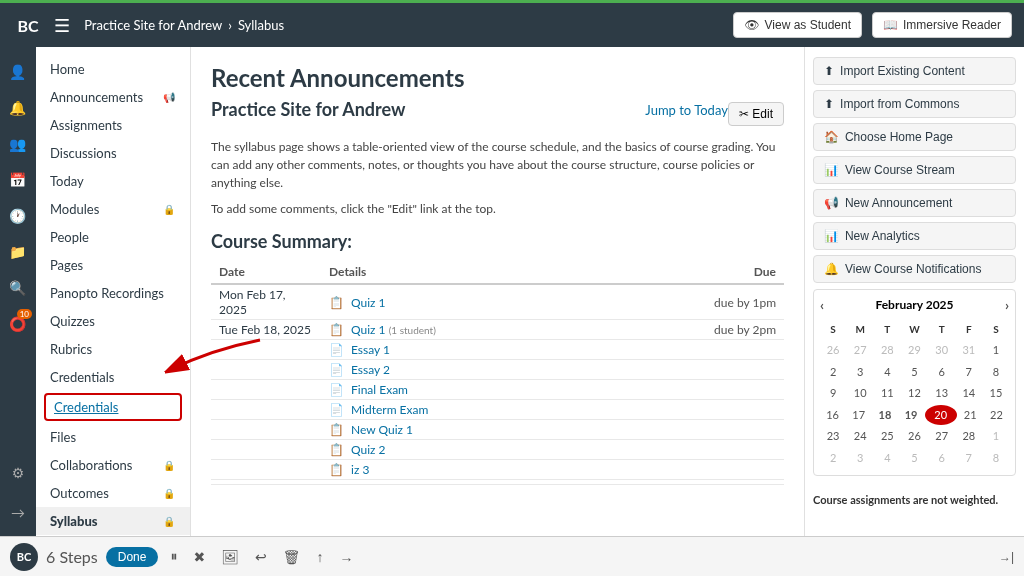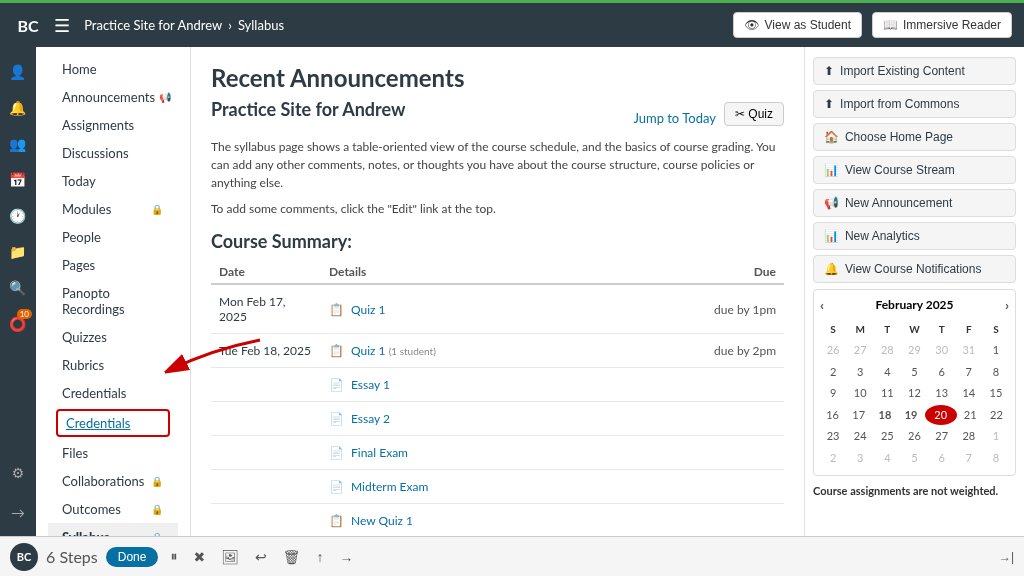--- a/index.html
+++ b/index.html
@@ -92,21 +92,21 @@
       min-width: 12px;
       text-align: center;
     }
 
     
     .sidebar {
       width: 155px;
       background: #fff;
       border-right: 1px solid #e0e0e0;
       overflow-y: auto;
-      padding: 8px 12px;
+      padding: 8px 0;
       flex-shrink: 0;
     }
     .sidebar-item {
       display: flex;
       align-items: center;
       padding: 6px 14px;
       font-size: 13px;
       color: #2d3b45;
       cursor: pointer;
       gap: 4px;
@@ -138,22 +138,21 @@
       justify-content: flex-start;
       margin-bottom: 6px;
     }
     .content-title {
       font-size: 24px;
       font-weight: bold;
       color: #2d3b45;
     }
     .jump-edit-bar {
       display: flex;
-      align-items: flex-end;
-      gap: 8px;
+      align-items: flex-start;
       margin-left: 24px;
     }
     .jump-today-link {
       color: #0770a3;
       font-size: 13px;
       cursor: pointer;
       text-decoration: none;
     }
     .edit-btn {
       border: 1px solid #ccc;
@@ -191,21 +190,21 @@
     }
     .syllabus-table th {
       border-bottom: 2px solid #ccc;
       text-align: left;
       padding: 4px 8px;
       color: #555;
       font-weight: bold;
     }
     .syllabus-table th.due-col { text-align: right; }
     .syllabus-table td {
-      padding: 9px 8px;
+      padding: 2px 8px;
       border-bottom: 1px solid #e8e8e8;
       color: #2d3b45;
       vertical-align: middle;
     }
     .syllabus-table td.due-cell { text-align: right; color: #555; }
     .item-link { color: #0770a3; text-decoration: none; font-size: 12px; }
     .item-sub { font-size: 10px; color: #888; }
     .date-cell { color: #555; font-size: 12px; width: 110px; }
 
     
@@ -271,21 +270,21 @@
       height: 20px;
       display: flex;
       align-items: center;
       justify-content: center;
       margin: auto;
     }
     .cal-cell.header { font-weight: bold; color: #333; font-size: 10px; }
     .weighted-note {
       font-size: 11px;
       color: #333;
-      margin-top: 8px;
+      margin-top: 17px;
       font-weight: bold;
     }
 
     
     .bottom-toolbar {
       height: 40px;
       background: #f5f5f5;
       border-top: 1px solid #ccc;
       display: flex;
       align-items: center;
@@ -446,21 +445,21 @@
 
   <div class="content-area">
     <div class="content-header">
       <h1 class="content-title">Recent Announcements</h1>
     </div>
 
     <div style="display:flex; align-items:center; justify-content:space-between; margin-bottom:8px;">
       <h2 class="site-name">Practice Site for Andrew</h2>
       <div class="jump-edit-bar">
         <a class="jump-today-link">Jump to Today</a>
-        <button class="edit-btn">✂ Quiz</button>
+        <button class="edit-btn">✂ Edit</button>
       </div>
     </div>
 
     <p class="description-text">The syllabus page shows a table-oriented view of the course schedule, and the basics of course grading. You can add any other comments, notes, or thoughts you have about the course structure, course policies or anything else.</p>
     <p class="description-text">To add some comments, click the "Edit" link at the top.</p>
 
     <h3 class="course-summary-title">Course Summary:</h3>
 
     <table class="syllabus-table">
       <thead>

